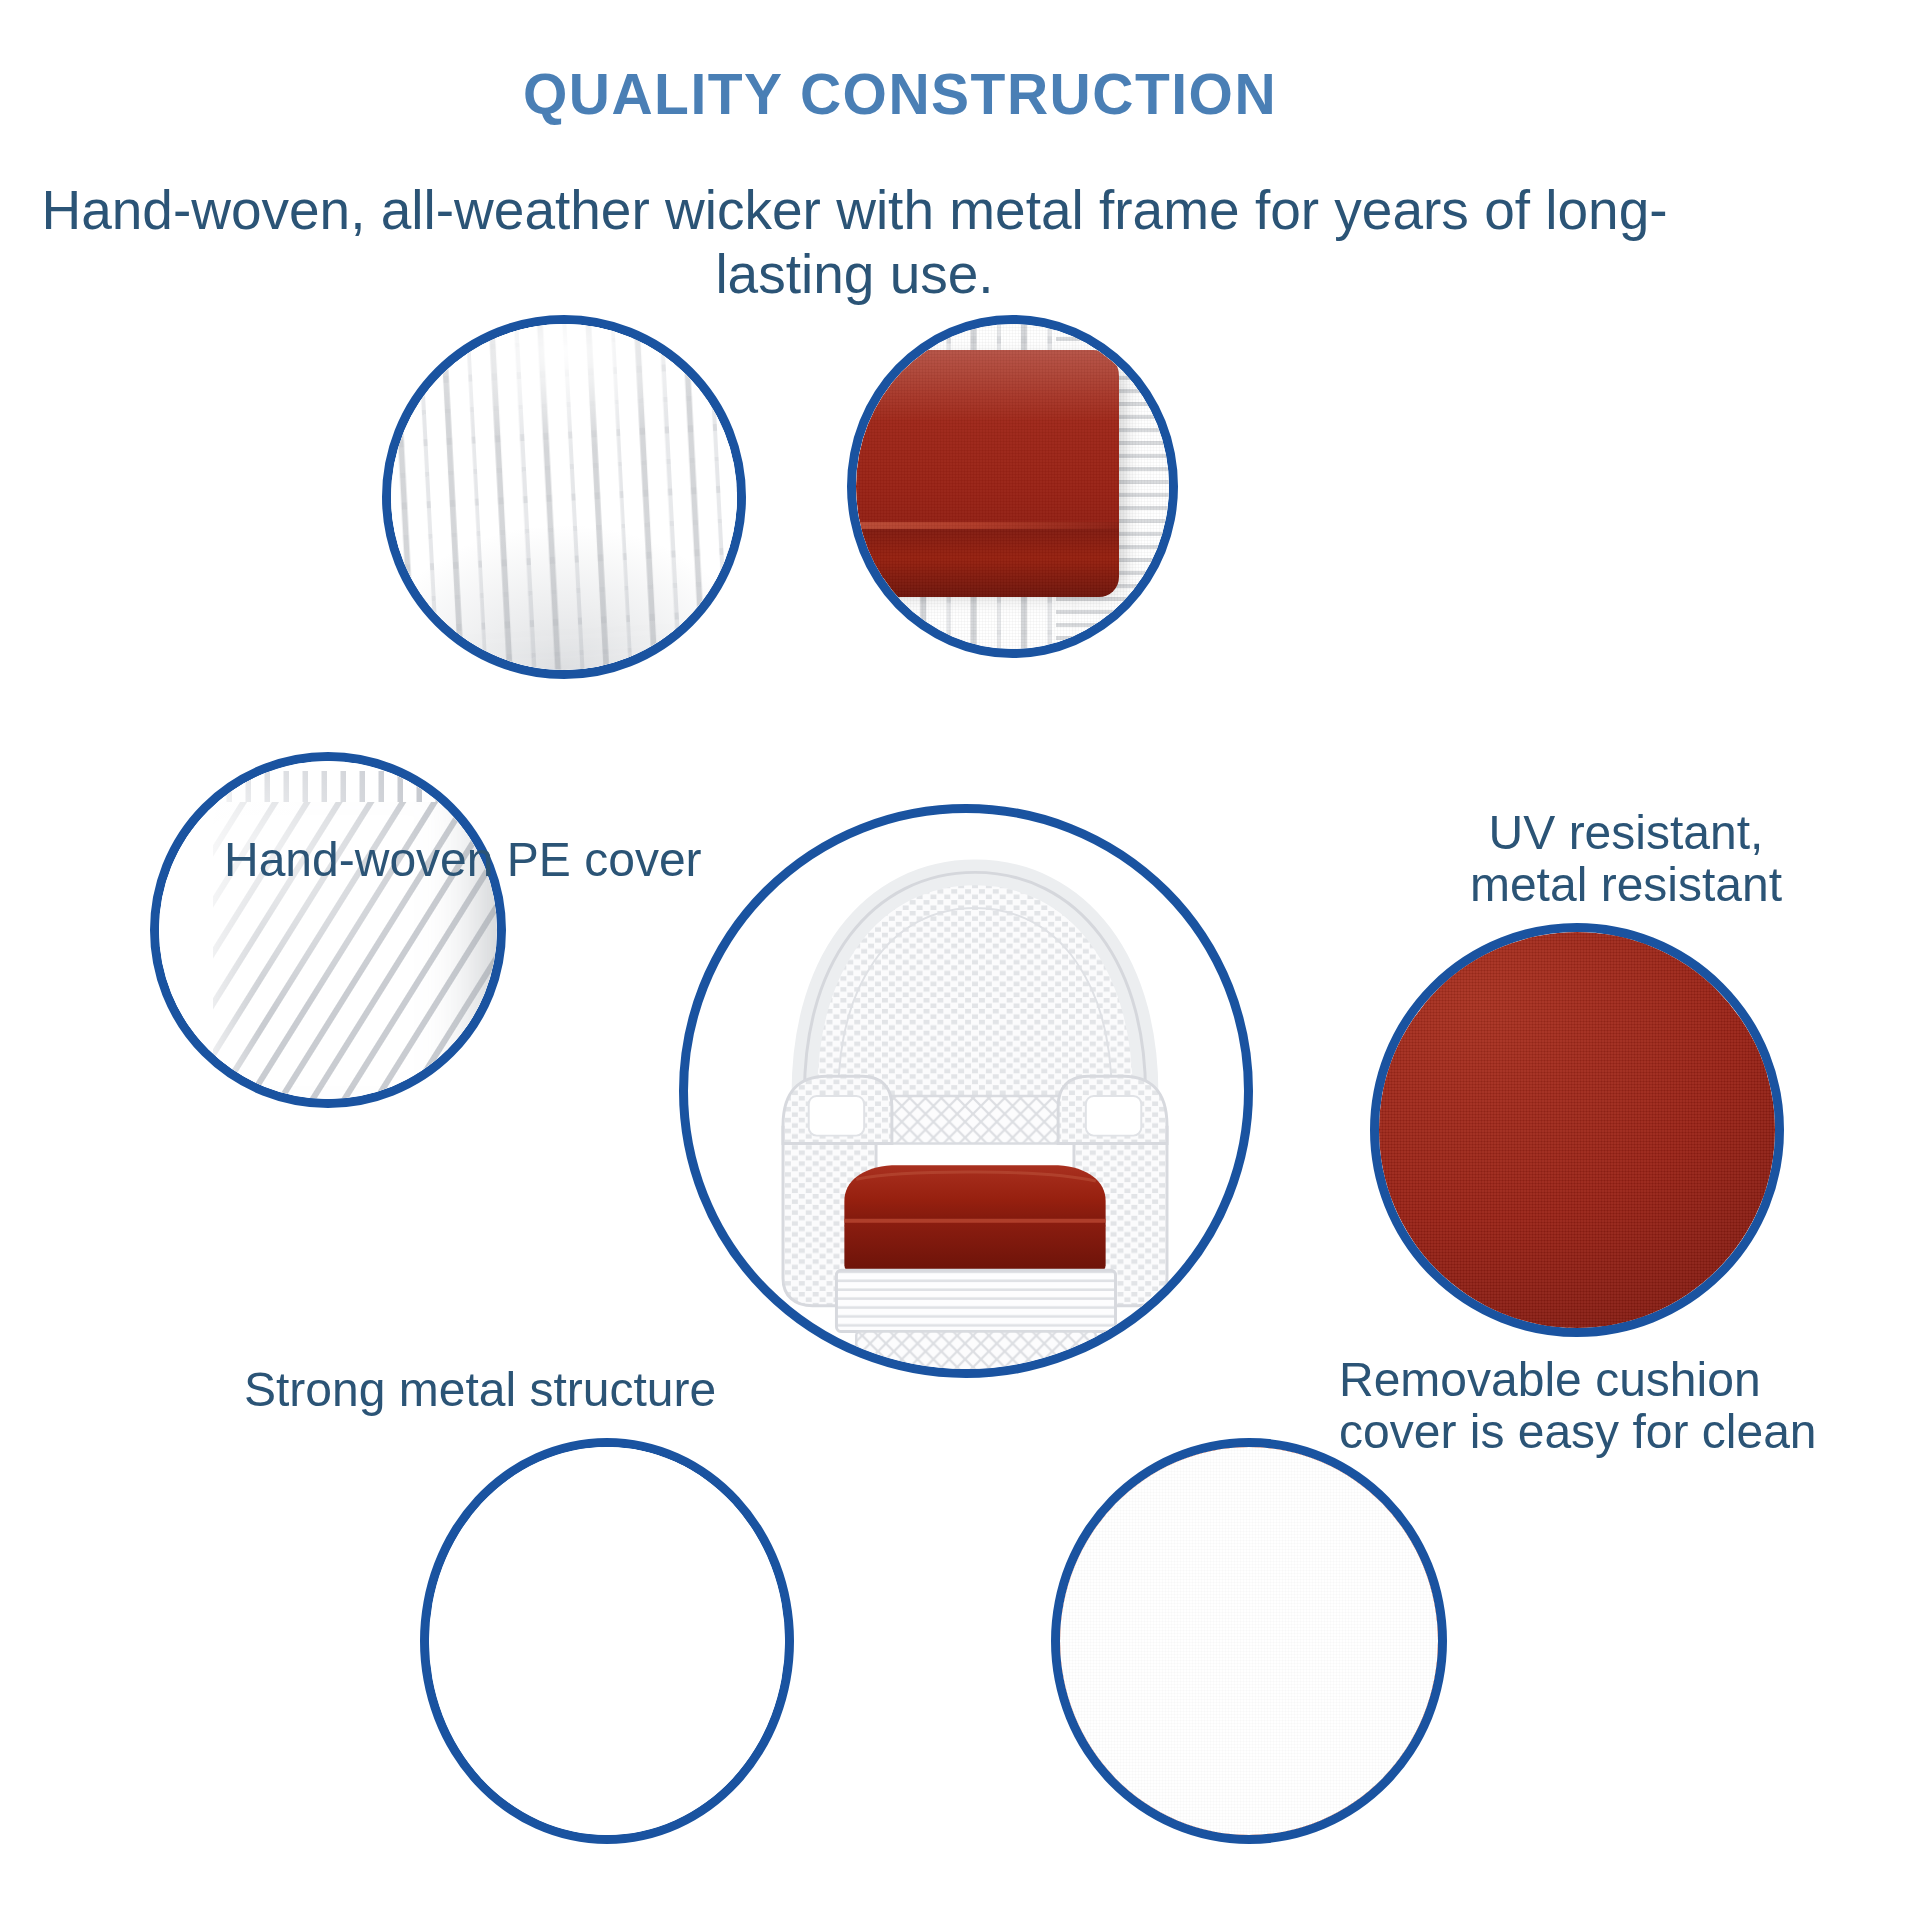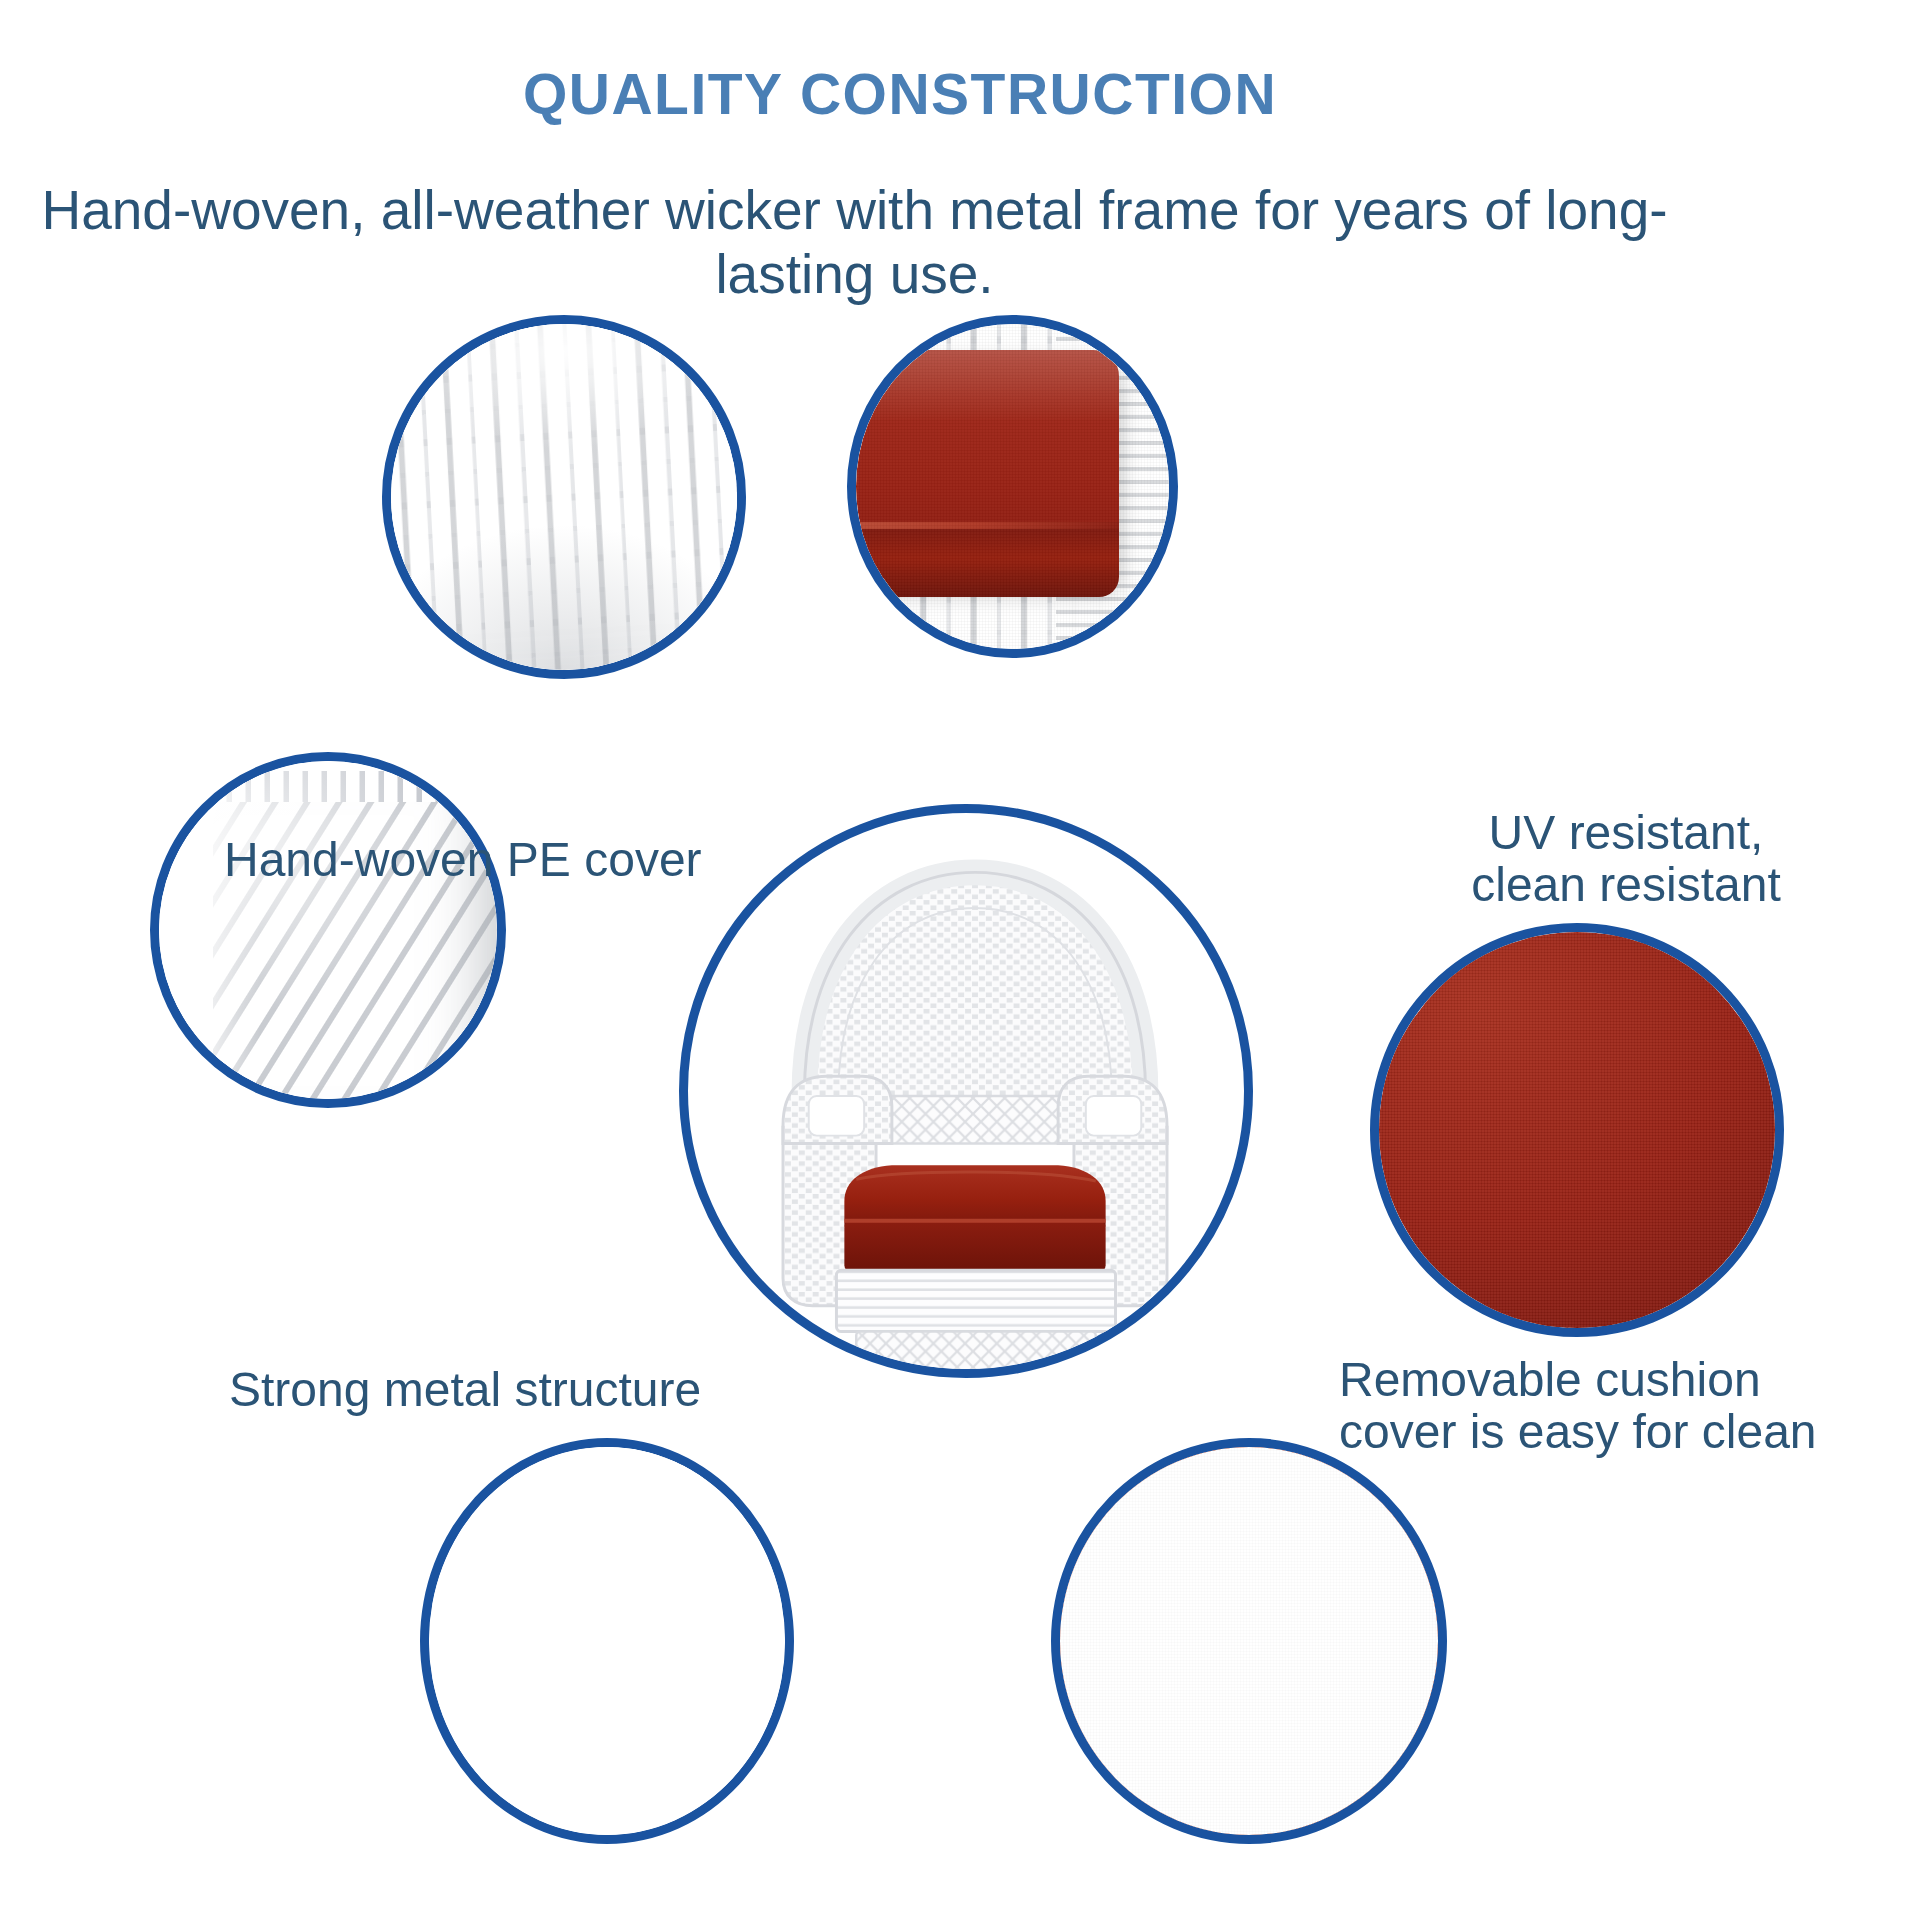--- a/index.html
+++ b/index.html
@@ -351,21 +351,21 @@
         <path d="M-40 40 L300 -40 L440 220 L250 440 L-60 330 Z" fill="url(#zr)" opacity="0"></path>
         <rect x="-40" y="-40" width="480" height="480" fill="url(#zr)" opacity="0"></rect>
       </svg>
       <div class="fabric-tex" style="opacity:.18;"></div>
     </div>
   </div>
 
   <div class="lbl" style="left:224px;top:834px;">Hand-woven PE cover</div>
 
   <div class="lbl" style="left:1418px;top:807px;text-align:center;width:416px;margin-left:0px;">UV resistant,
-clean resistant</div>
-
-  <div class="lbl" style="left:229px;top:1364px;">Strong metal structure</div>
+metal resistant</div>
+
+  <div class="lbl" style="left:244px;top:1364px;">Strong metal structure</div>
 
   <div class="lbl" style="left:1339px;top:1354px;text-align:left;width:515px;">Removable cushion
 cover is easy for clean</div>
 
 </div>
 
 
 </body></html>

